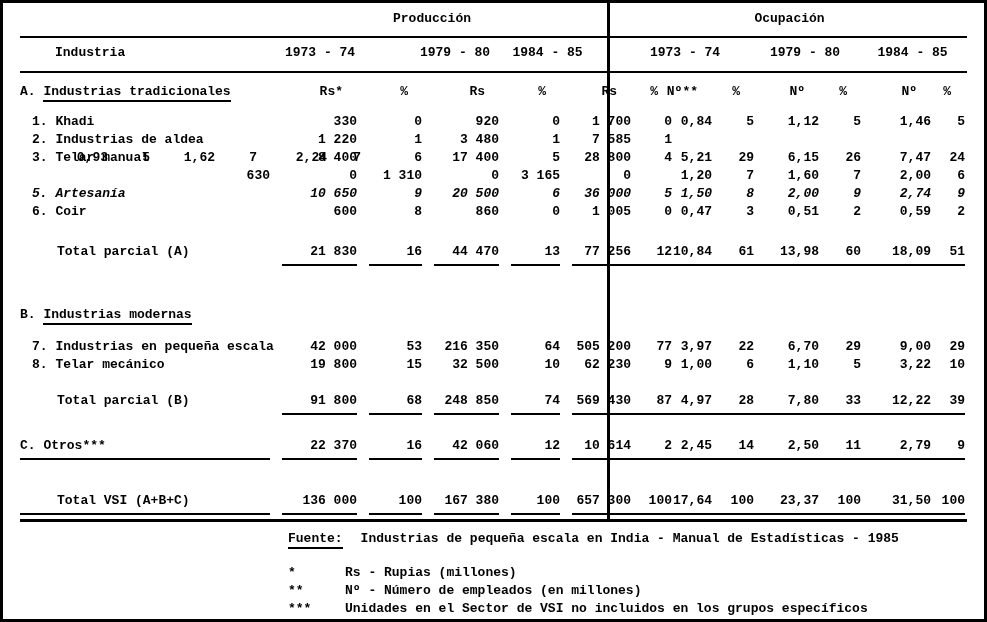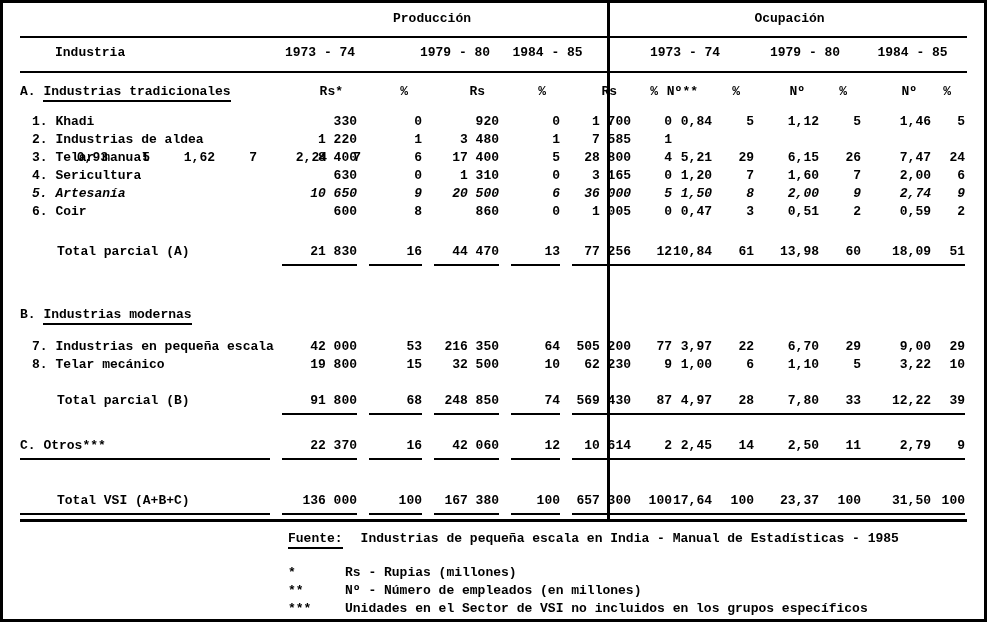--- a/index.html
+++ b/index.html
@@ -153,21 +153,20 @@
             <div class="cell num">5,21</div>
             <div class="cell num">29</div>
             <div class="cell num">6,15</div>
             <div class="cell num">26</div>
             <div class="cell num">7,47</div>
             <div class="cell num">24</div>
           </div>
         </div>
         <div class="row item" style="margin-top: 0px;">
           <div class="half left">
-            <div class="cell label">4. Sericultura</div>
             <div class="cell num">630</div>
             <div class="cell num">0</div>
             <div class="cell num">1 310</div>
             <div class="cell num">0</div>
             <div class="cell num">3 165</div>
             <div class="cell num">0</div>
           </div>
           <div class="half right">
             <div class="cell num">1,20</div>
             <div class="cell num">7</div>

